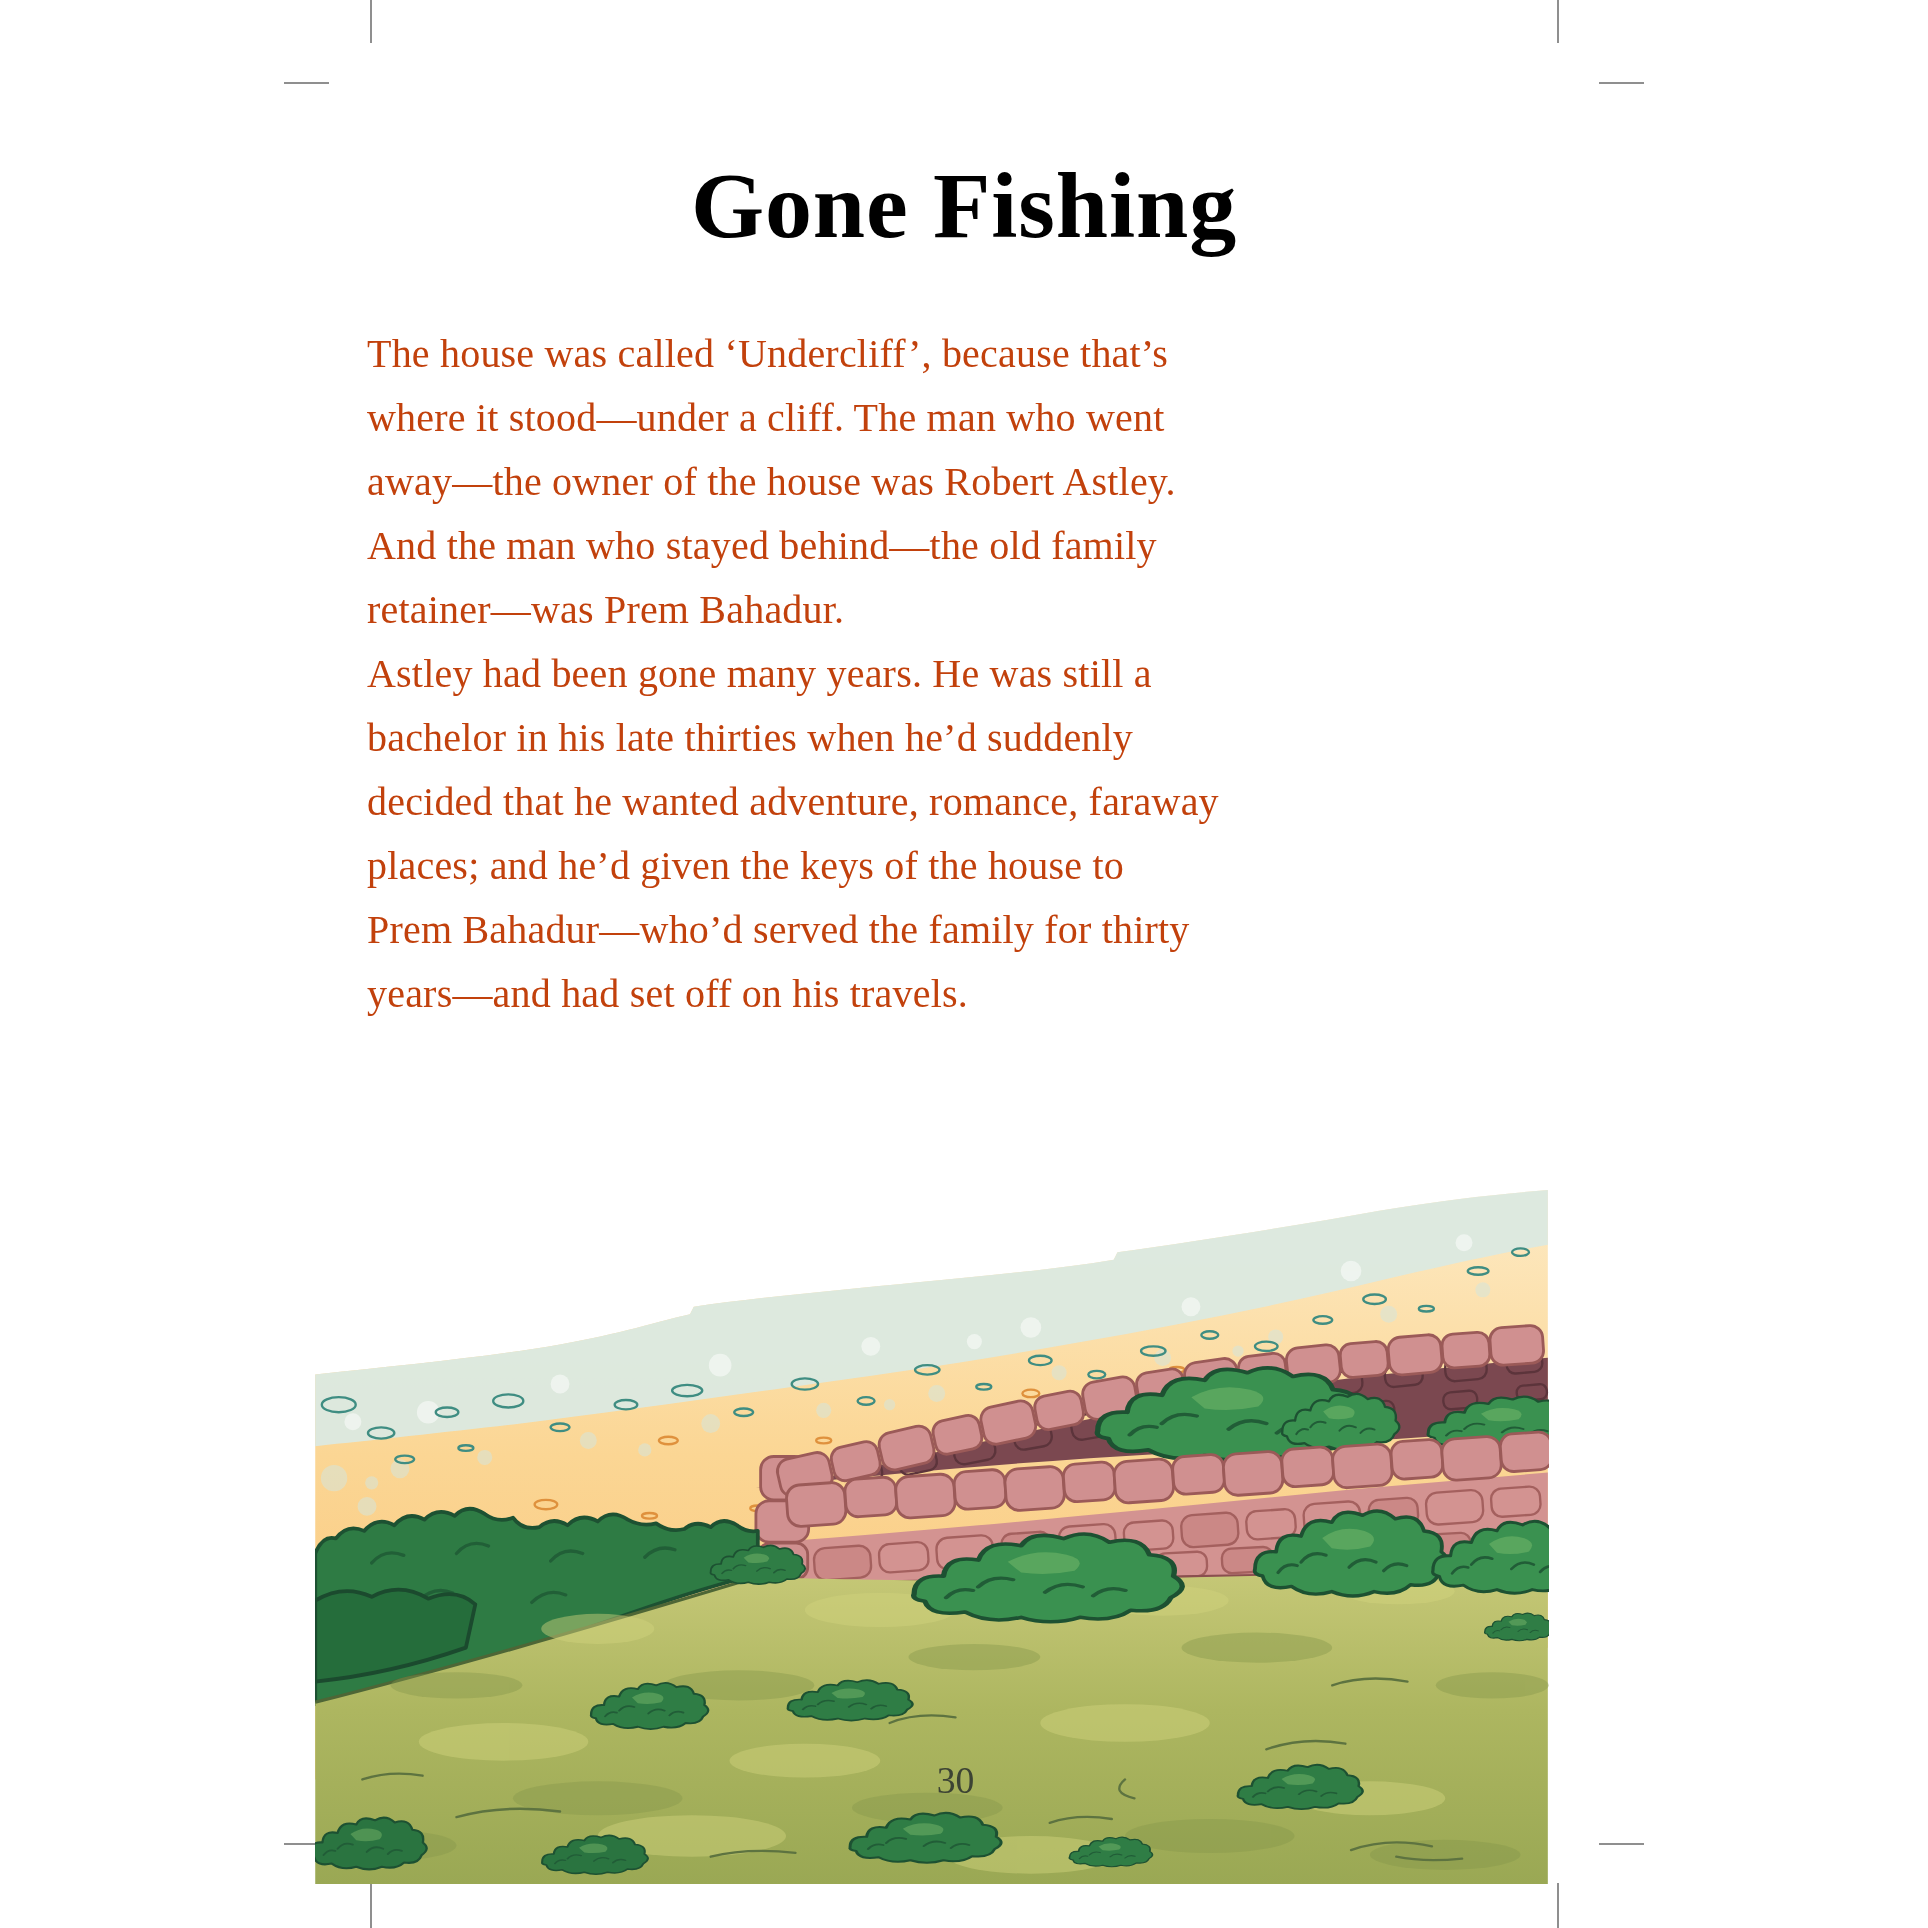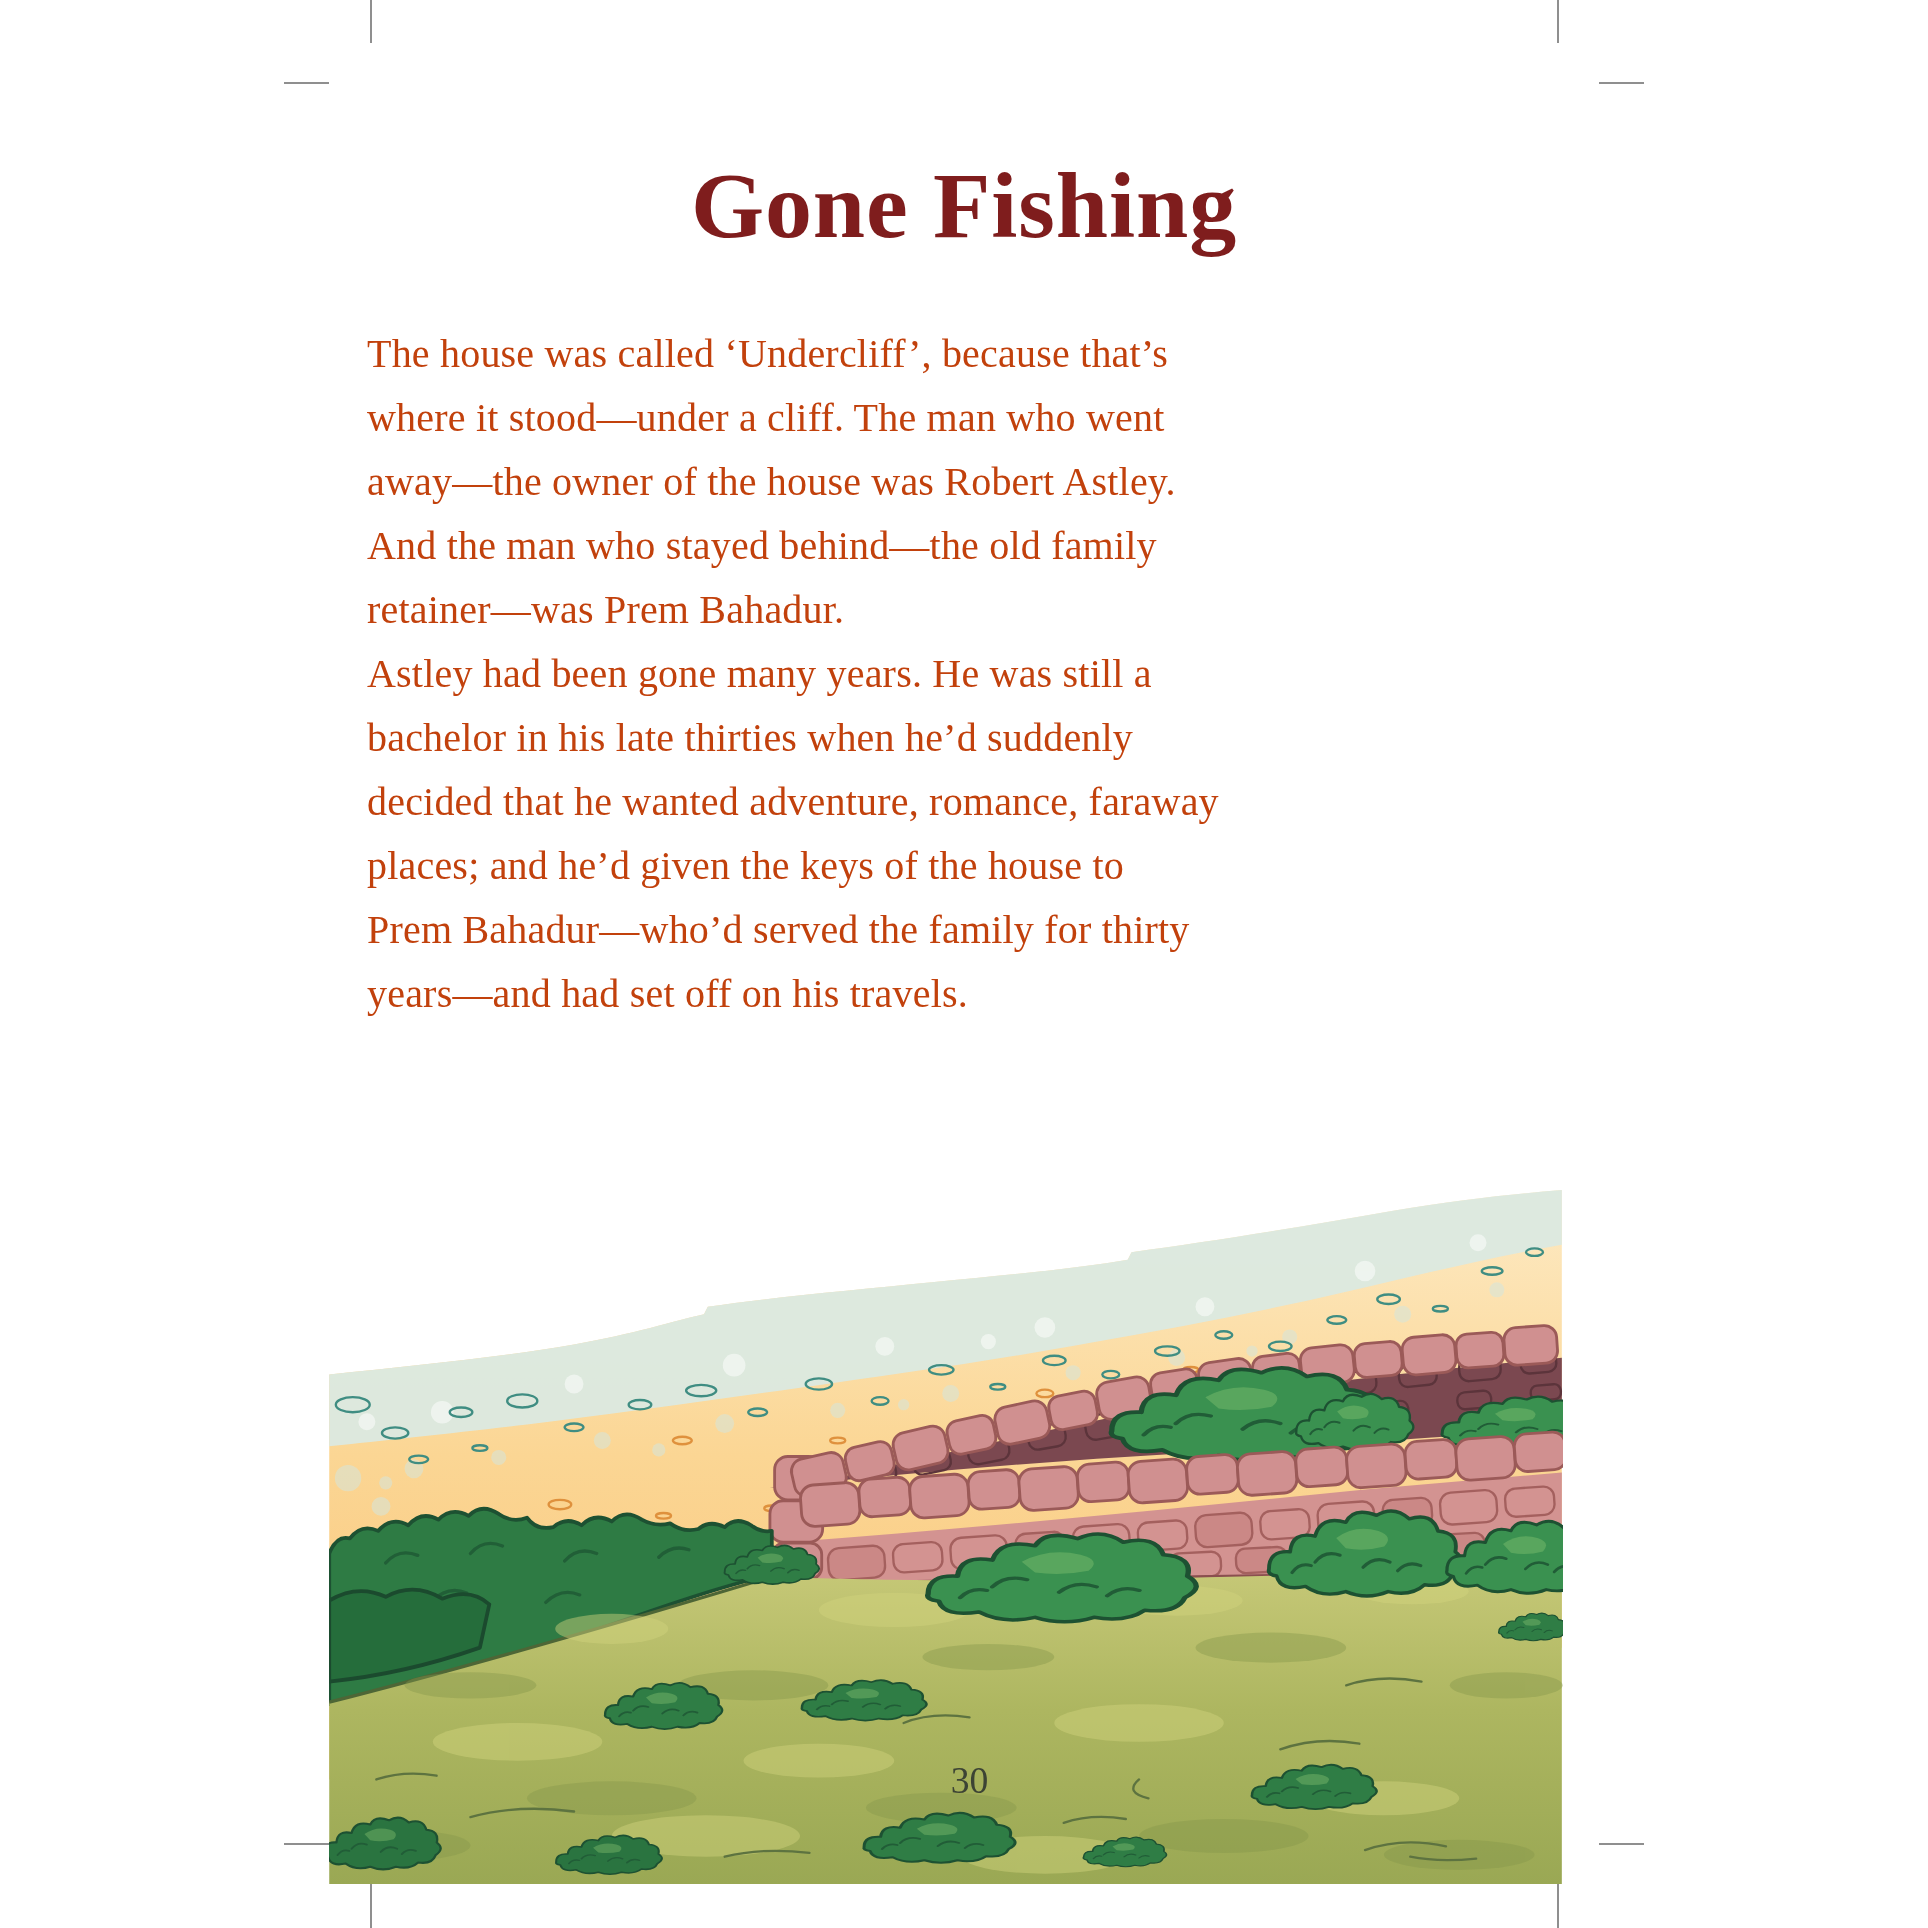--- a/index.html
+++ b/index.html
@@ -8,26 +8,26 @@
   .pm{position:absolute;background:#8f8f8f;}
   .pm.tlv{left:370px;top:0;width:1.9px;height:43px;}
   .pm.tlh{left:284px;top:82px;width:45px;height:1.9px;}
   .pm.trv{left:1557px;top:0;width:1.9px;height:43px;}
   .pm.trh{left:1599px;top:82px;width:45px;height:1.9px;}
   .pm.blh{left:284px;top:1843px;width:45px;height:1.9px;}
   .pm.blv{left:370px;top:1883px;width:1.9px;height:45px;}
   .pm.brh{left:1599px;top:1843px;width:45px;height:1.9px;}
   .pm.brv{left:1557px;top:1883px;width:1.9px;height:45px;}
   .title{position:absolute;left:371px;top:158px;width:1186px;margin:0;
-         text-align:center;font-size:94px;font-weight:700;color:#7f1d1d;
+         text-align:center;font-size:94px;font-weight:700;color:#000000;
          letter-spacing:0.9px;line-height:1;}
   .body-text{position:absolute;left:367px;top:322px;width:866px;
              font-size:40px;line-height:64px;color:#c2410c;
              white-space:pre-line;letter-spacing:0.2px;}
-  .illustration{position:absolute;left:329px;top:1158px;width:1234px;height:726px;}
+  .illustration{position:absolute;left:315px;top:1158px;width:1234px;height:726px;}
   .illustration svg{display:block;}
   .pgnum{font-size:40px;fill:#3c4334;}
 </style>
 </head>
 <body>
 
 <div class="page">
 
   <span class="pm tlv"></span>
   <span class="pm tlh"></span>

